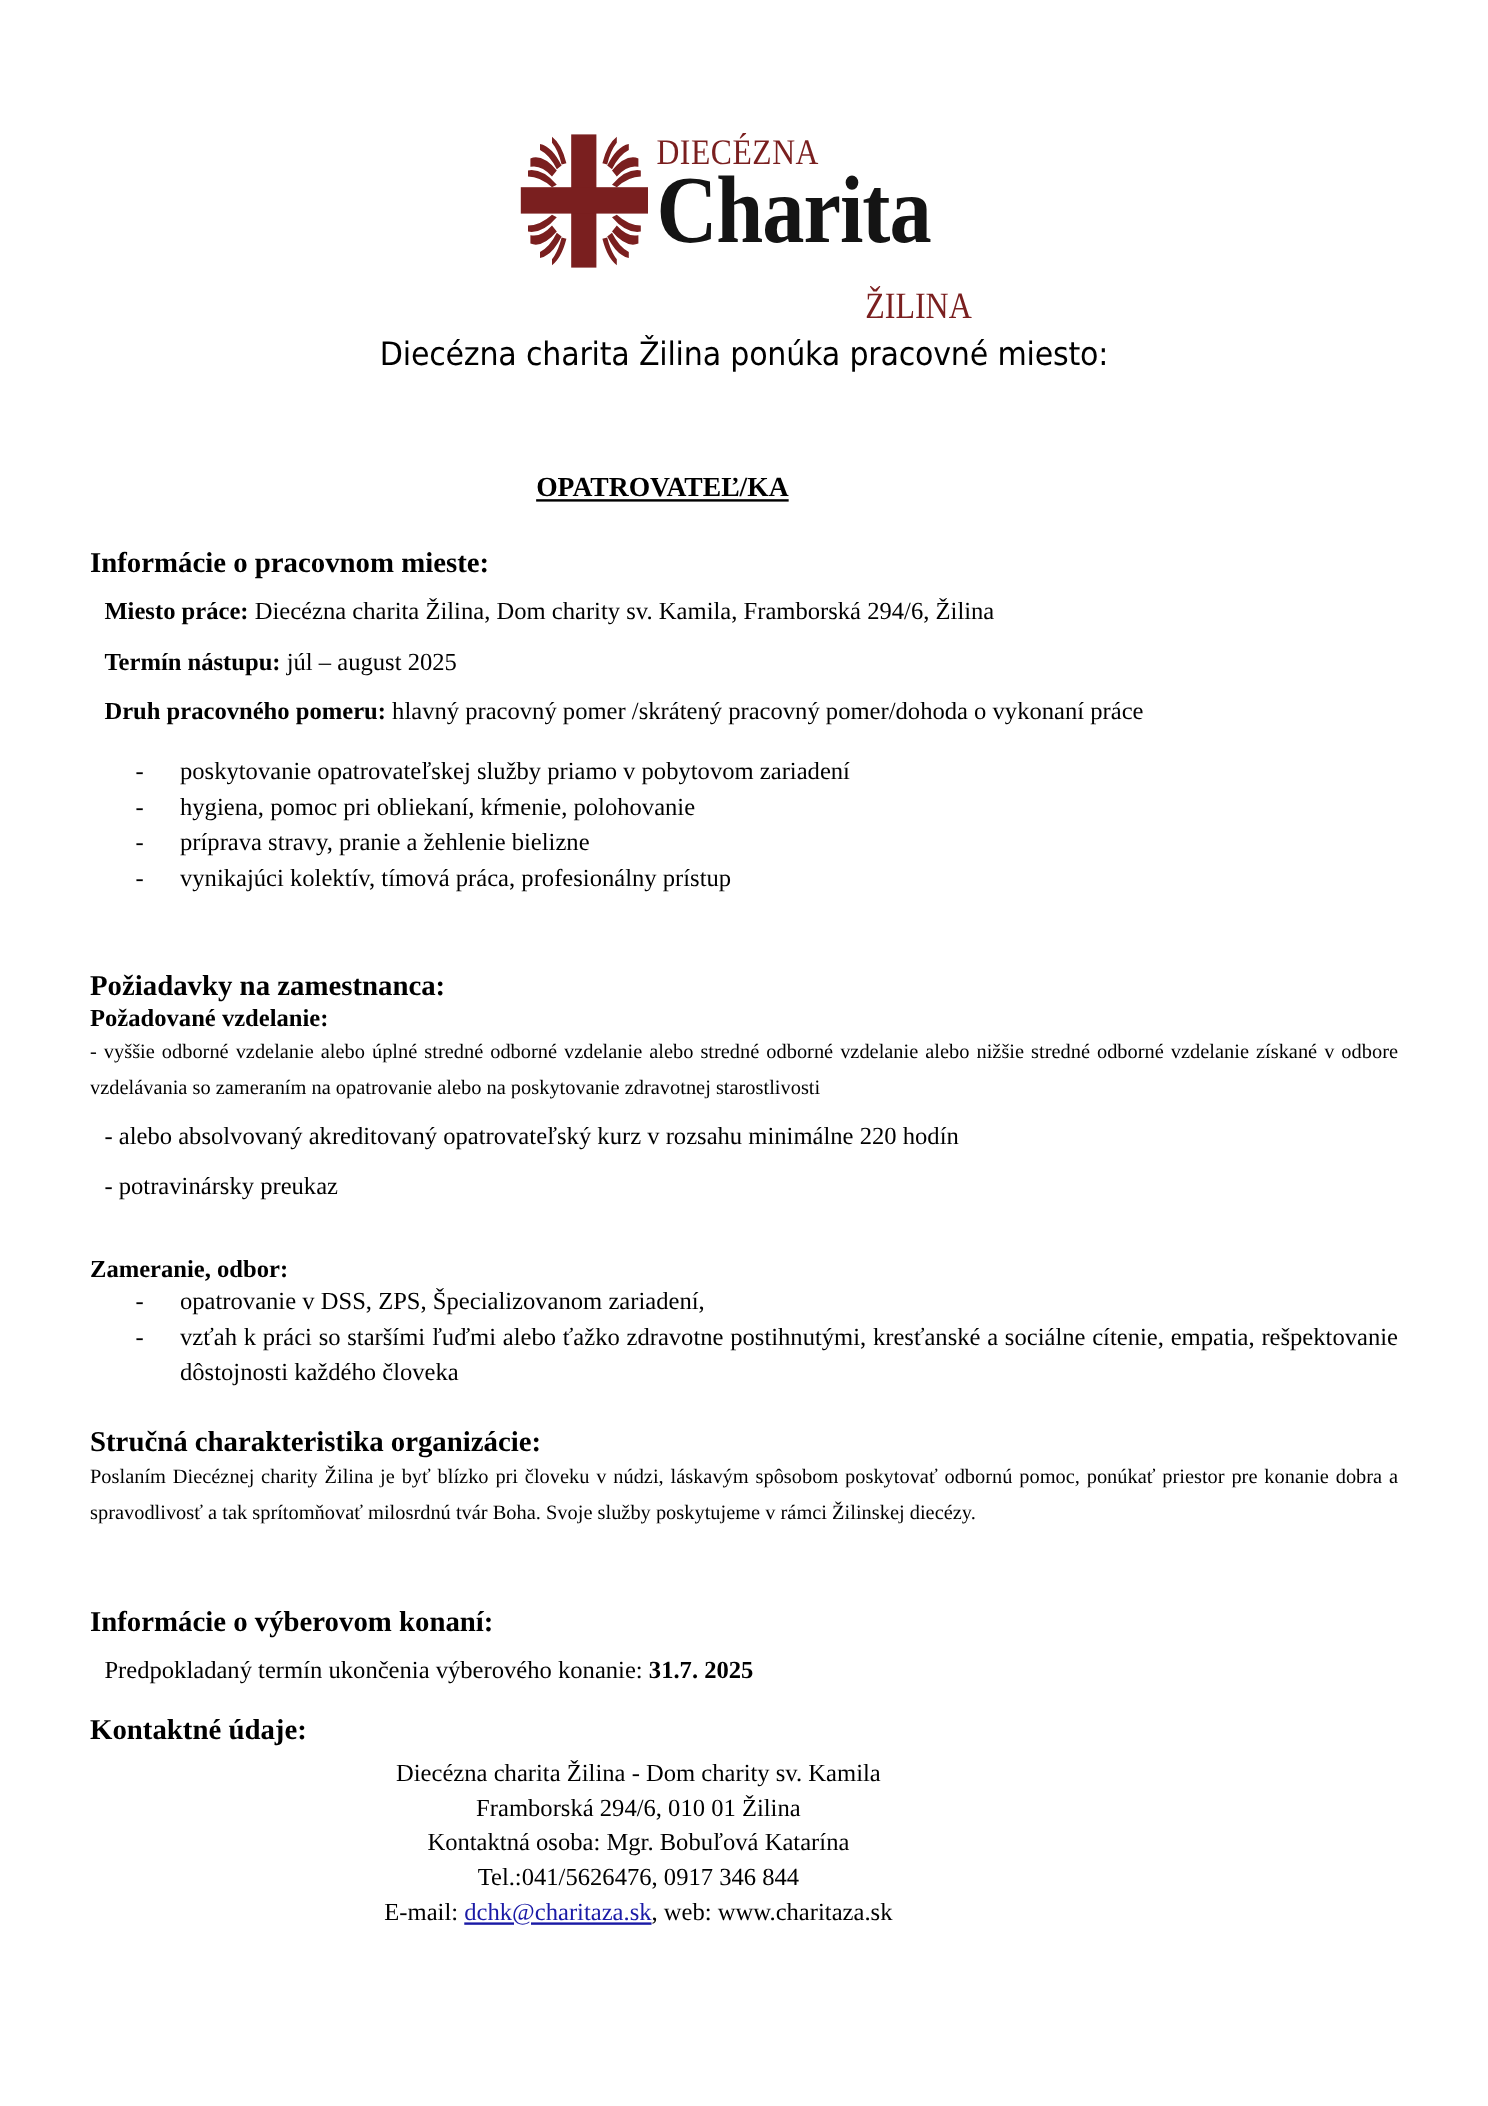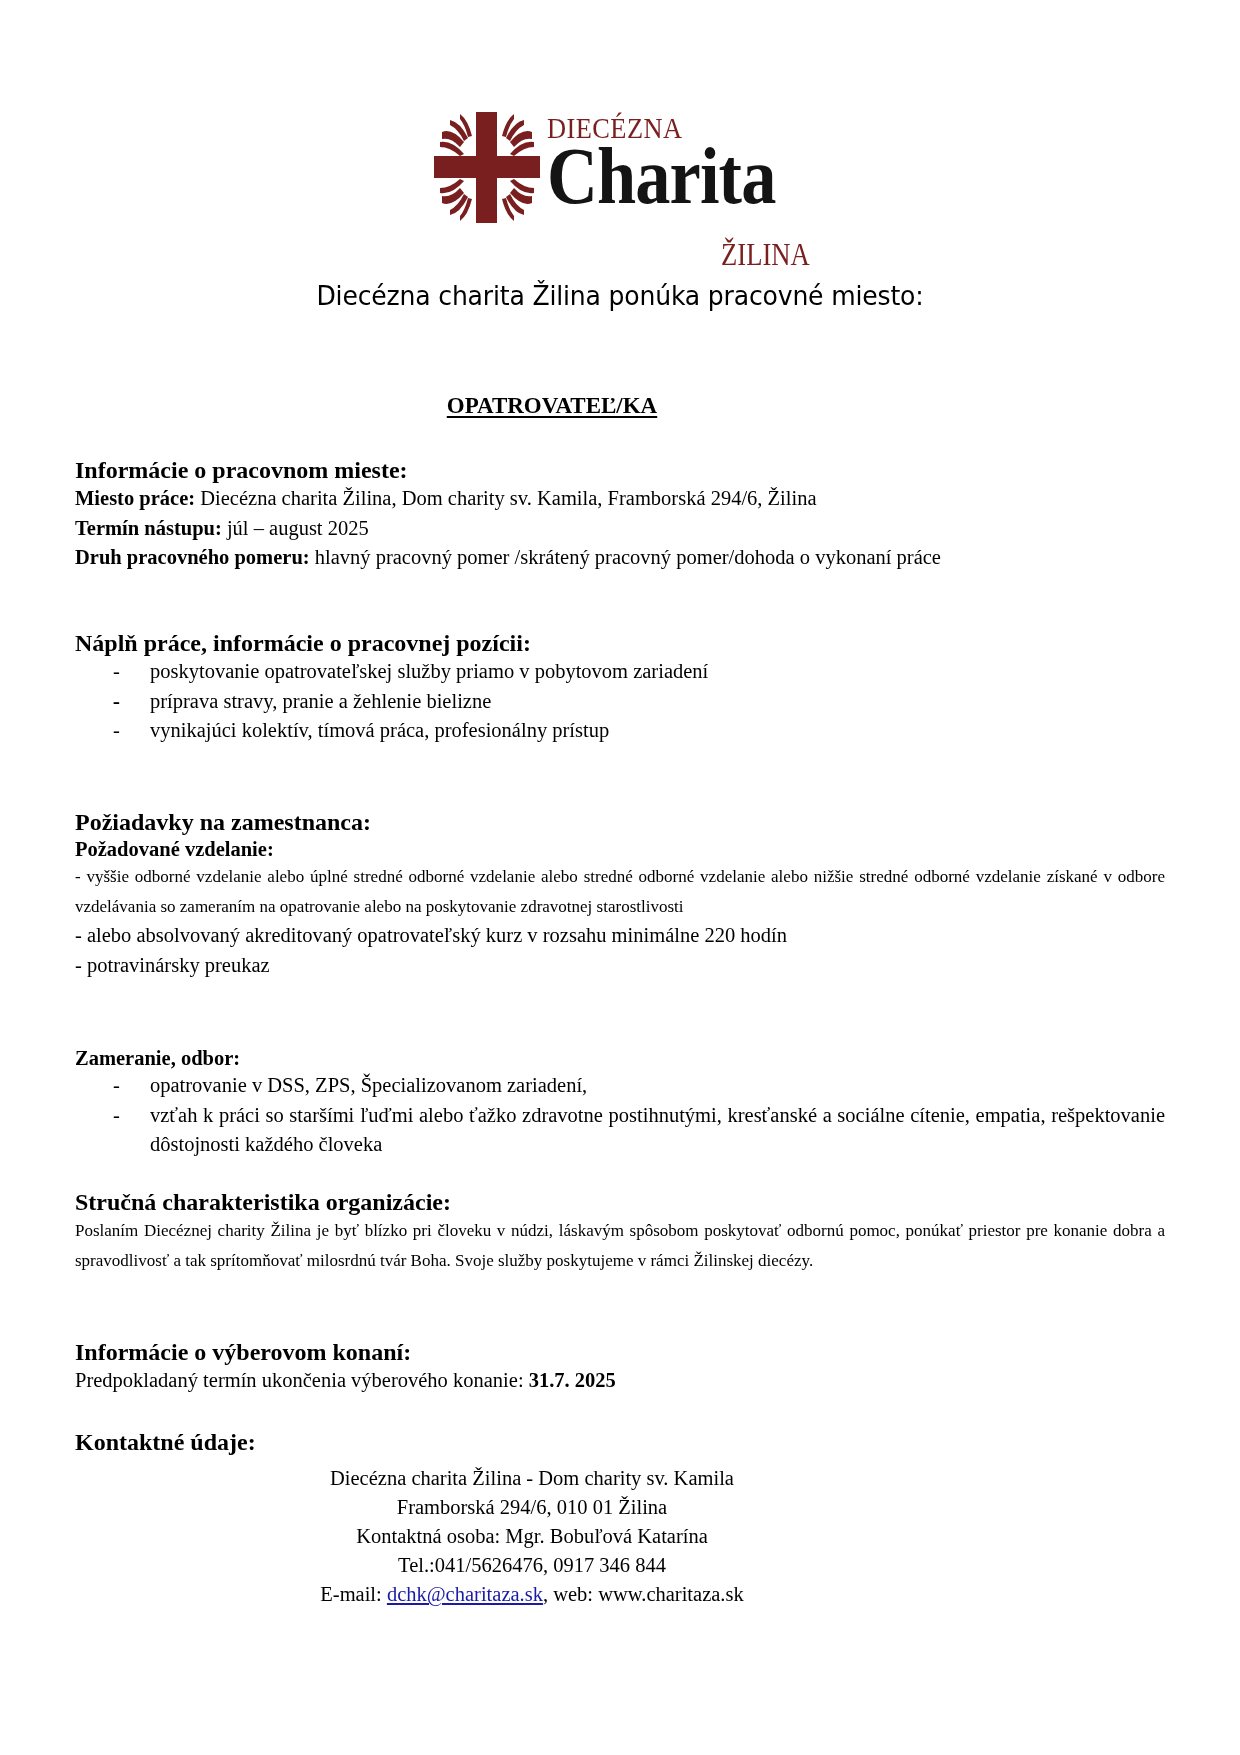--- a/index.html
+++ b/index.html
@@ -19,21 +19,21 @@
     .subtitle { position: absolute; left: 0; width: 1240px; top: 278px; text-align: center;
       font-family: "DejaVu Sans", "Liberation Sans", sans-serif; font-size: 27px; line-height: 36px;
       transform: scaleX(0.93); transform-origin: center top; letter-spacing: -0.2px; }
 
     .job-title { position: absolute; left: 0; width: 1104px; top: 392px; text-align: center;
       font-weight: bold; font-size: 23px; line-height: 28px; }
     .job-title span { text-decoration: underline; text-decoration-thickness: 2px; text-underline-offset: 3px; }
 
     .col { position: absolute; left: 75px; width: 1090px; }
     .h { font-weight: bold; font-size: 24px; line-height: 28px; margin: 0; }
-    .line { font-size: 20.5px; line-height: 29.5px; margin: 0; white-space: nowrap; }
+    .line { font-size: 20.5px; line-height: 29.5px; margin: 12px; white-space: nowrap; }
     .line b { font-weight: bold; }
     .just { font-size: 17px; line-height: 29.5px; margin: 0; text-align: justify; }
     .sub { font-weight: bold; font-size: 20.5px; line-height: 26px; margin: 0; }
 
     .bullets { list-style: none; margin: 0; padding: 0; }
     .bullets li { position: relative; padding-left: 75px; font-size: 20.5px; line-height: 29.5px; text-align: justify; }
     .bullets li .dash { position: absolute; left: 38px; top: 0; }
 
     .contact { position: absolute; left: 0; width: 1064px; top: 1464px; text-align: center;
       font-size: 20.5px; line-height: 29px; }
@@ -82,24 +82,23 @@
 </div>
 
 <div class="col" style="top:456px;">
   <p class="h">Informácie o pracovnom mieste:</p>
   <p class="line"><b>Miesto práce:</b><span> Diecézna charita Žilina, Dom charity sv. Kamila, Framborská 294/6, Žilina</span></p>
   <p class="line"><b>Termín nástupu:</b><span> júl – august 2025</span></p>
   <p class="line"><b>Druh pracovného pomeru:</b><span> hlavný pracovný pomer /skrátený pracovný pomer/dohoda o vykonaní práce</span></p>
 </div>
 
 <div class="col" style="top:629px;">
-  <p class="h">Náplň práce, informácie o pracovnej pozícii:</p>
   <ul class="bullets">
     <li><span class="dash">-</span><span>poskytovanie opatrovateľskej služby priamo v pobytovom zariadení</span></li>
-    <li><span class="dash">-</span></li>
+    <li><span class="dash">-</span><span>hygiena, pomoc pri obliekaní, kŕmenie, polohovanie</span></li>
     <li><span class="dash">-</span><span>príprava stravy, pranie a žehlenie bielizne</span></li>
     <li><span class="dash">-</span><span>vynikajúci kolektív, tímová práca, profesionálny prístup</span></li>
   </ul>
 </div>
 
 <div class="col" style="top:808px;">
   <p class="h">Požiadavky na zamestnanca:</p>
   <p class="sub">Požadované vzdelanie:</p>
   <p class="just">- vyššie odborné vzdelanie alebo úplné stredné odborné vzdelanie alebo stredné odborné vzdelanie alebo nižšie stredné odborné vzdelanie získané v odbore vzdelávania so zameraním na opatrovanie alebo na poskytovanie zdravotnej starostlivosti</p>
   <p class="line">- alebo absolvovaný akreditovaný opatrovateľský kurz v rozsahu minimálne 220 hodín</p>

